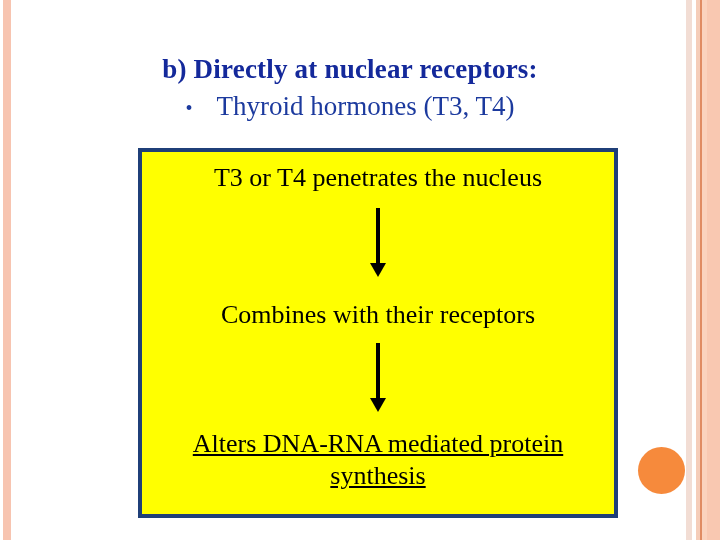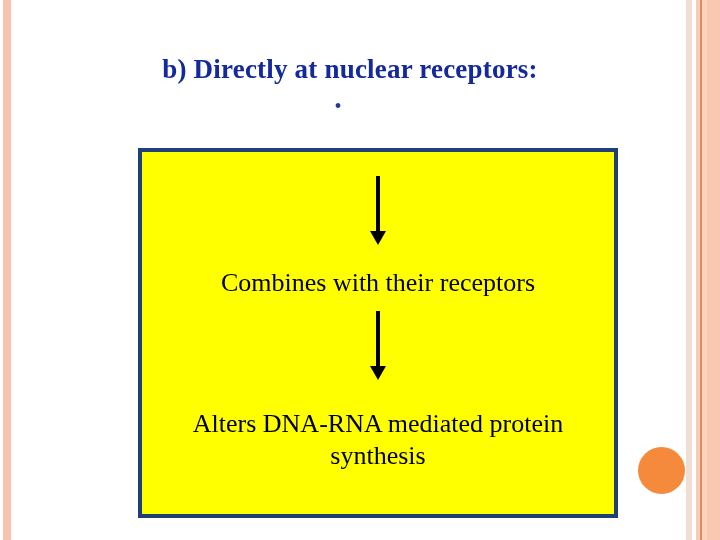--- a/index.html
+++ b/index.html
@@ -106,21 +106,21 @@
     border-right: 8px solid transparent;
     border-top: 14px solid #000000;
     margin-top: -1px;
   }
   #arrow-1 { margin-top: 14px; }
   #arrow-1 .shaft { height: 56px; }
   #arrow-2 { margin-top: 12px; }
   #arrow-2 .shaft { height: 56px; }
 
   #flow-step-2 { margin-top: 22px; }
-  #flow-step-3 { margin-top: 28px; }
+  #flow-step-3 { margin-top: 16px; text-decoration: underline; }
 
   
   #orange-circle {
     position: absolute;
     left: 638px;
     top: 447px;
     width: 47px;
     height: 47px;
     border-radius: 50%;
     background: #f68a3c;
@@ -135,25 +135,27 @@
   <div class="stripe" id="stripe-r1"></div>
   <div class="stripe" id="stripe-r2"></div>
   <div class="stripe" id="stripe-r3"></div>
   <div class="stripe" id="stripe-r4"></div>
   <div class="stripe" id="stripe-r5"></div>
 
   <div id="heading-block">
     <div id="slide-heading">b) Directly at nuclear receptors:</div>
     <div id="bullet-row">
       <span id="bullet-glyph">•</span>
+      <span id="bullet-label">Thyroid hormones (T3, T4)</span>
     </div>
   </div>
 
   <div id="flow-box">
 
+    <div class="flow-text" id="flow-step-1">T3 or T4 penetrates the nucleus</div>
 
     <div class="arrow" id="arrow-1">
       <div class="shaft"></div>
       <div class="head"></div>
     </div>
 
     <div class="flow-text" id="flow-step-2">Combines with their receptors</div>
 
     <div class="arrow" id="arrow-2">
       <div class="shaft"></div>

